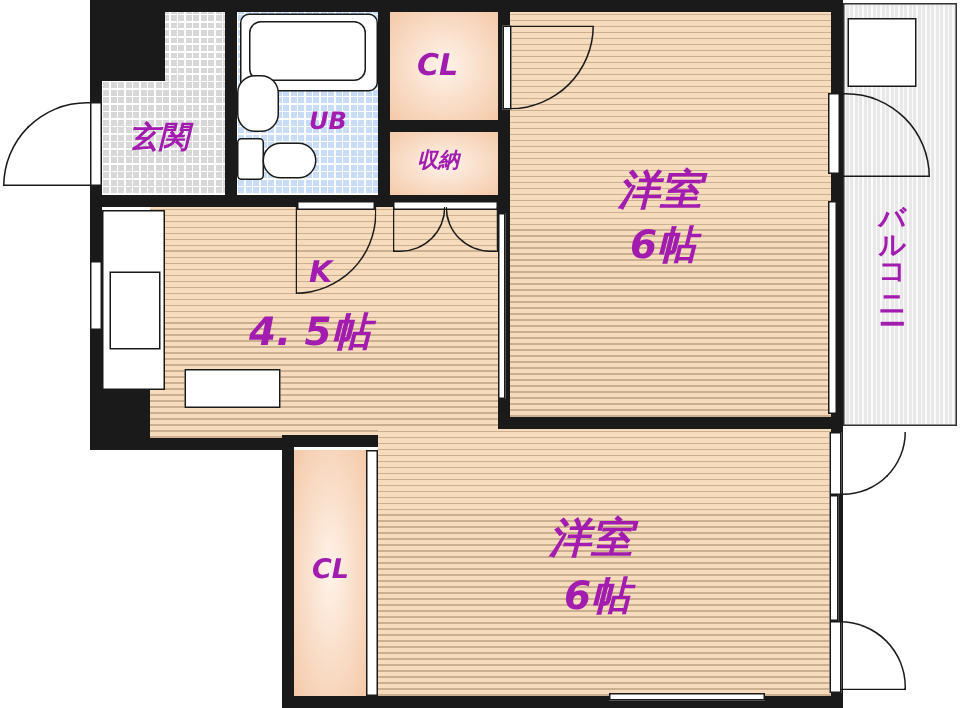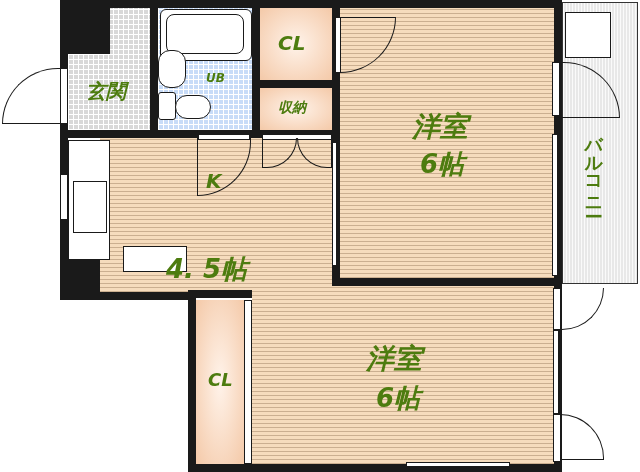--- a/index.html
+++ b/index.html
@@ -7,21 +7,21 @@
   .wall{position:absolute;background:#1a1a1a;}
   .floor{position:absolute;background-color:#f6dcbd;
     background-image:repeating-linear-gradient(0deg, rgba(150,120,90,0.45) 0px, rgba(150,120,90,0.45) 1px, transparent 1px, transparent 4px);}
   .tile-gray{position:absolute;background-color:#d8d8d8;
     background-image:repeating-linear-gradient(0deg, #ffffff 0 1px, transparent 1px 5px),repeating-linear-gradient(90deg, #ffffff 0 1px, transparent 1px 5px);}
   .tile-blue{position:absolute;background-color:#c8dcf8;
     background-image:repeating-linear-gradient(0deg, #ffffff 0 1px, transparent 1px 5px),repeating-linear-gradient(90deg, #ffffff 0 1px, transparent 1px 5px);}
   .closet{position:absolute;background:radial-gradient(ellipse at center,#fff3ea 0%,#f4c9a8 100%);}
   .balcony{position:absolute;background-color:#e8e8e8;border:1px solid #333;
     background-image:repeating-linear-gradient(90deg, rgba(255,255,255,0.8) 0 1px, transparent 1px 3px);}
-  .label{position:absolute;font-weight:bold;font-style:italic;color:#4d7c0f;line-height:1.1;white-space:nowrap;}
+  .label{position:absolute;font-weight:bold;font-style:italic;color:#a21caf;line-height:1.1;white-space:nowrap;}
   .win{position:absolute;background:#fff;border:1px solid #1a1a1a;box-sizing:border-box;}
   .door-arc{position:absolute;border:1.5px solid #1a1a1a;box-sizing:border-box;}
   .fixture{position:absolute;background:#fff;border:1.5px solid #1a1a1a;box-sizing:border-box;}
   .vtext{writing-mode:vertical-rl;text-orientation:upright;}
 </style>
 </head>
 <body>
 
 <div class="wall" style="left:60px;top:0;width:500px;height:8px;"></div>
 <div class="wall" style="left:60px;top:0;width:8px;height:300px;"></div>
@@ -39,21 +39,21 @@
 
 <div class="wall" style="left:150px;top:0;width:8px;height:140px;"></div>
 <div class="wall" style="left:60px;top:130px;width:280px;height:8px;"></div>
 
 <div class="tile-blue" style="left:158px;top:8px;width:94px;height:122px;"></div>
 <div class="fixture" style="left:160px;top:9px;width:92px;height:52px;border-radius:6px;"></div>
 <div class="fixture" style="left:166px;top:14px;width:78px;height:40px;border-radius:8px;"></div>
 <div class="fixture" style="left:158px;top:50px;width:28px;height:38px;border-radius:12px;"></div>
 <div class="fixture" style="left:158px;top:92px;width:18px;height:28px;border-radius:3px;"></div>
 <div class="fixture" style="left:175px;top:95px;width:36px;height:24px;border-radius:12px;"></div>
-<div class="label" style="left:206px;top:72px;font-size:12px;">UB</div>
+<div class="label" style="left:206px;top:72px;font-size:16px;">UB</div>
 
 <div class="wall" style="left:252px;top:0;width:8px;height:140px;"></div>
 
 <div class="closet" style="left:260px;top:8px;width:72px;height:72px;"></div>
 <div class="label" style="left:278px;top:32px;font-size:20px;">CL</div>
 <div class="wall" style="left:260px;top:80px;width:74px;height:8px;"></div>
 
 <div class="closet" style="left:260px;top:88px;width:72px;height:42px;"></div>
 <div class="label" style="left:278px;top:100px;font-size:14px;">収納</div>
 
@@ -73,21 +73,21 @@
 <div class="label vtext" style="left:584px;top:124px;font-size:18px;font-style:normal;">バルコニー</div>
 
 <div class="floor" style="left:100px;top:138px;width:232px;height:154px;"></div>
 <div class="fixture" style="left:68px;top:140px;width:42px;height:120px;border-width:1px;"></div>
 <div class="fixture" style="left:73px;top:181px;width:34px;height:52px;"></div>
 <div class="fixture" style="left:123px;top:246px;width:64px;height:26px;border-width:1px;"></div>
 <div class="win" style="left:60px;top:174px;width:8px;height:46px;"></div>
 <div class="win" style="left:198px;top:134px;width:52px;height:6px;"></div>
 <div class="door-arc" style="left:197px;top:138px;width:54px;height:58px;border-radius:0 0 54px 0;border-top:none;border-left:1.5px solid #1a1a1a;"></div>
 <div class="label" style="left:206px;top:170px;font-size:20px;">K</div>
-<div class="label" style="left:166px;top:208px;font-size:26px;margin-top:47px;">4. 5帖</div>
+<div class="label" style="left:166px;top:208px;font-size:26px;">4. 5帖</div>
 <div class="win" style="left:262px;top:134px;width:70px;height:6px;"></div>
 <div class="door-arc" style="left:262px;top:138px;width:35px;height:30px;border-radius:0 0 35px 0;border-top:none;border-left:1.5px solid #1a1a1a;"></div>
 <div class="door-arc" style="left:297px;top:138px;width:35px;height:30px;border-radius:0 0 0 35px;border-top:none;border-right:1.5px solid #1a1a1a;"></div>
 <div class="win" style="left:332px;top:142px;width:5px;height:124px;"></div>
 
 <div class="wall" style="left:188px;top:290px;width:152px;height:8px;"></div>
 <div class="wall" style="left:332px;top:278px;width:230px;height:8px;"></div>
 <div class="win" style="left:252px;top:294px;width:66px;height:6px;"></div>
 
 <div class="closet" style="left:196px;top:300px;width:48px;height:164px;"></div>

